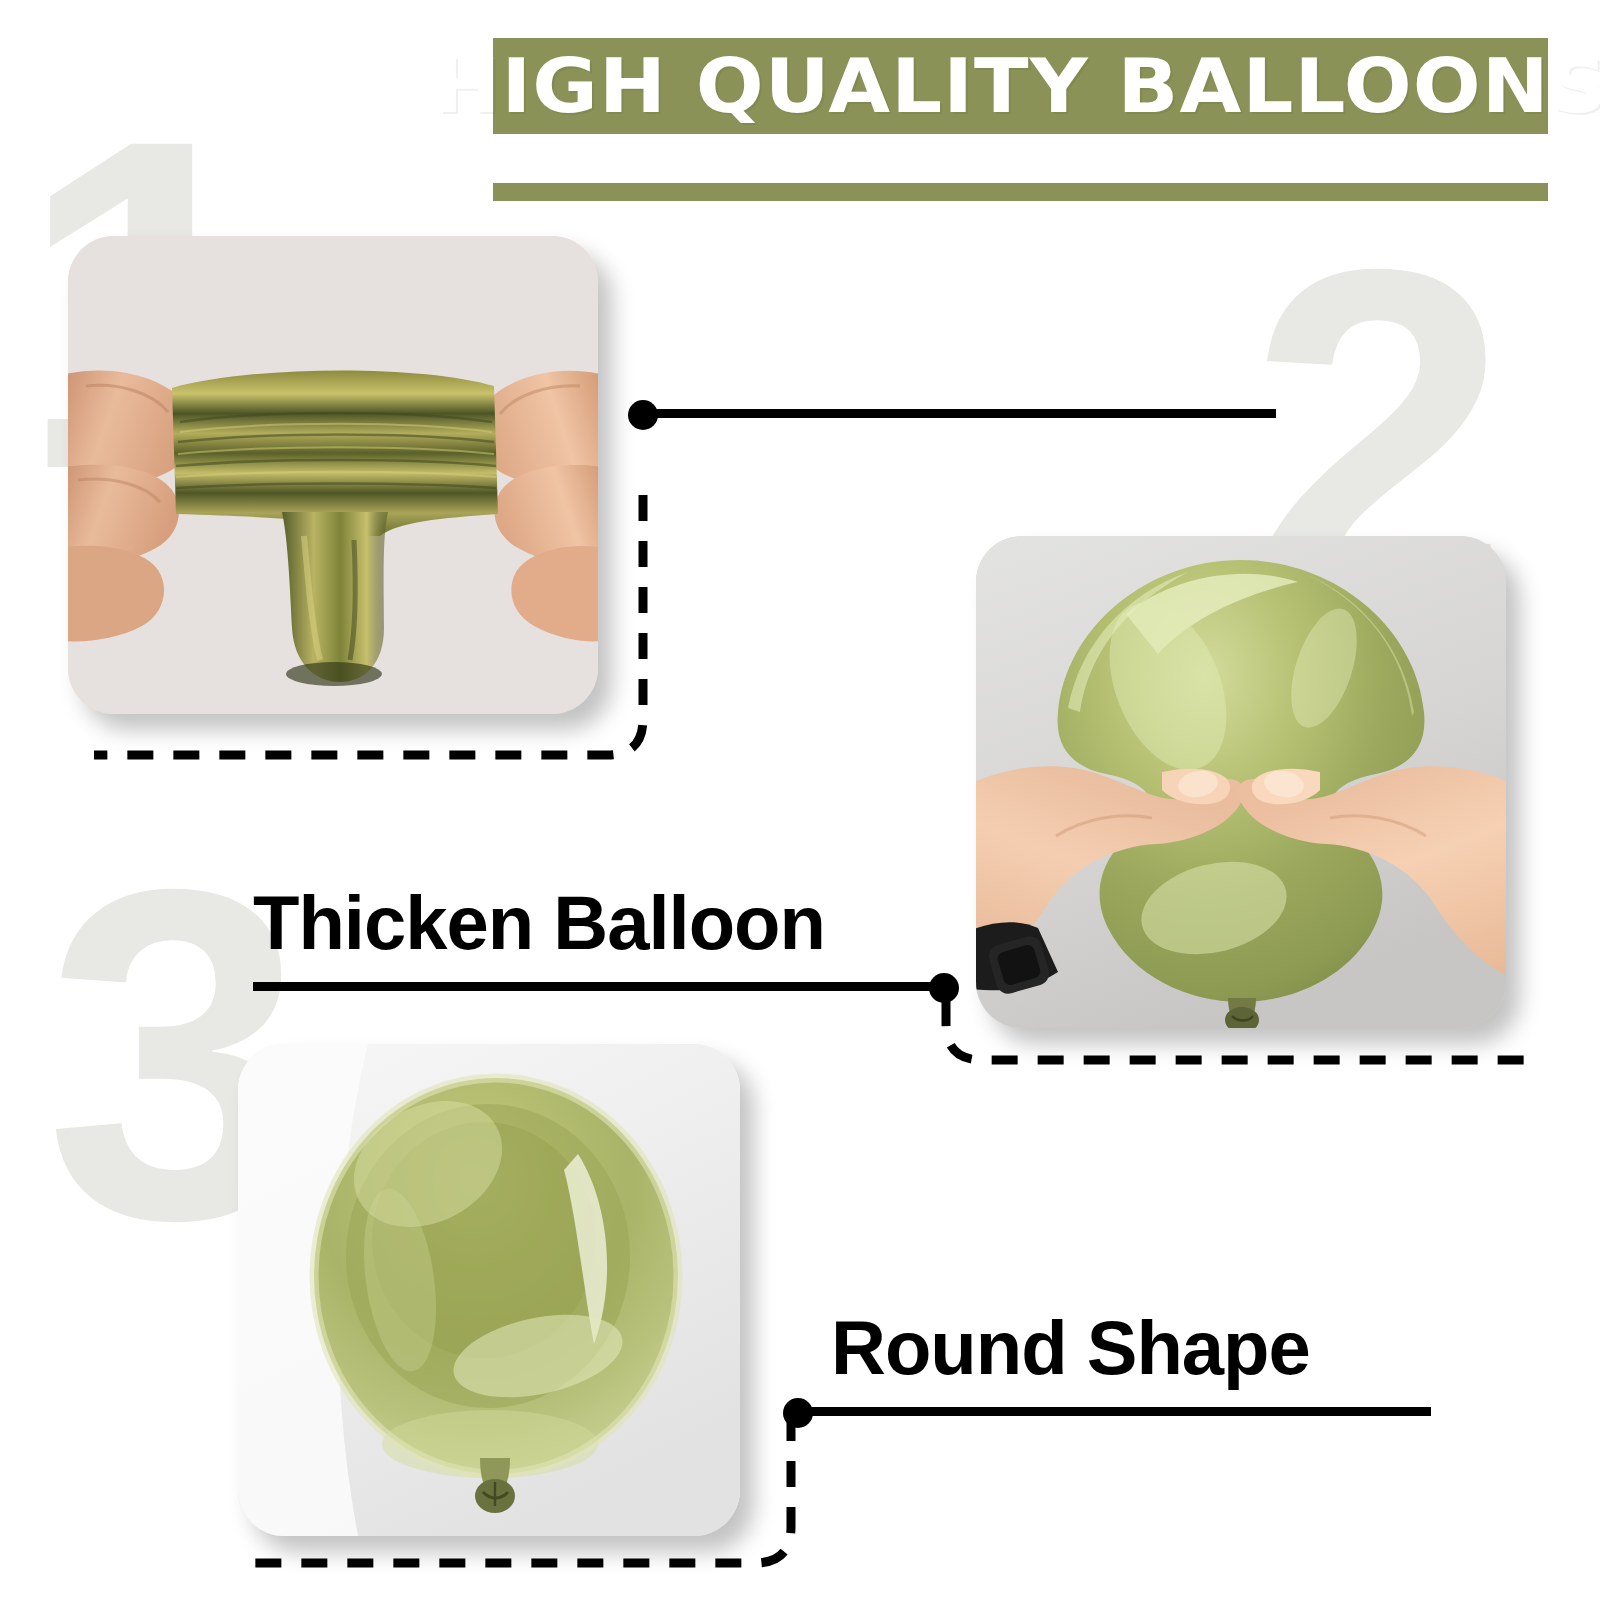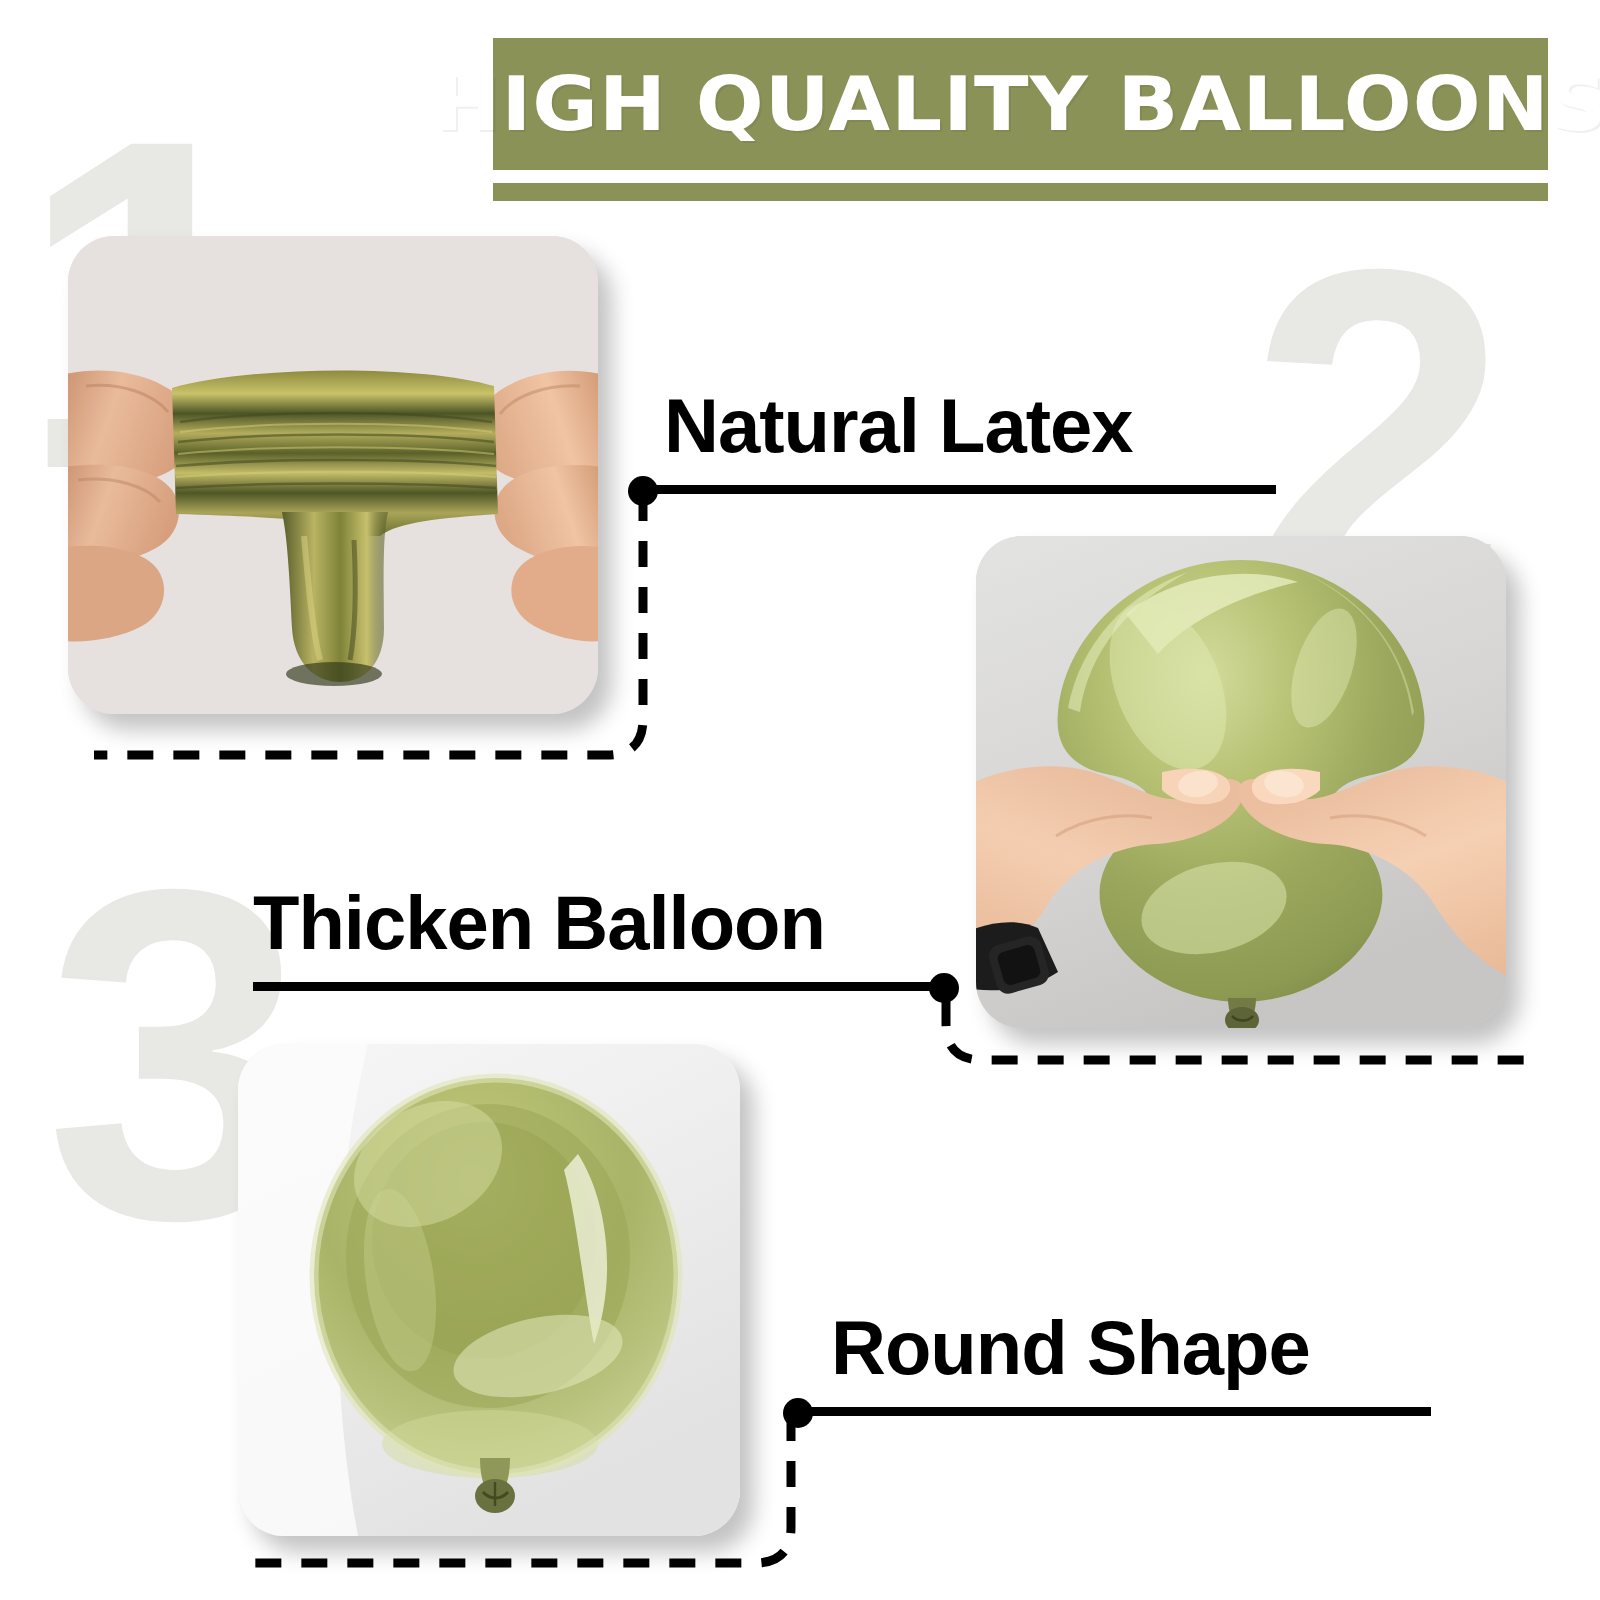--- a/index.html
+++ b/index.html
@@ -41,21 +41,21 @@
     top: 820px;
     font-size: 470px;
   }
 
   
   #header-banner {
     position: absolute;
     left: 493px;
     top: 38px;
     width: 1055px;
-    height: 132px;
+    height: 96px;
     background: #8b9257;
     z-index: 5;
     display: flex;
     align-items: center;
     justify-content: center;
   }
   #header-title {
     color: #ffffff;
     font-family: "DejaVu Sans", sans-serif;
     font-weight: 700;
@@ -376,21 +376,20 @@
     <ellipse cx="258" cy="232" rx="182" ry="198" fill="none" stroke="#dfe4b6" stroke-width="9" opacity="0.6"></ellipse>
 
     <path d="M242 414 C 242 436, 248 452, 257 452 C 266 452, 272 436, 272 414 Z" fill="#8f9858"></path>
     <ellipse cx="257" cy="452" rx="20" ry="17" fill="#69713f"></ellipse>
     <path d="M245 448 C 252 456, 263 456, 270 448" stroke="#434a22" stroke-width="3" fill="none"></path>
     <path d="M257 438 L 257 462" stroke="#434a22" stroke-width="2.4"></path>
   </svg>
 </div>
 
 <div class="label-block" id="label-natural-latex">
-  <div class="label-text">Natural Latex</div>
   <div class="underline-row">
     <div class="underline-bar"></div>
     <div class="node-dot"></div>
   </div>
 </div>
 
 <div class="label-block" id="label-thicken-balloon">
   <div class="label-text">Thicken Balloon</div>
   <div class="underline-row">
     <div class="underline-bar"></div>

